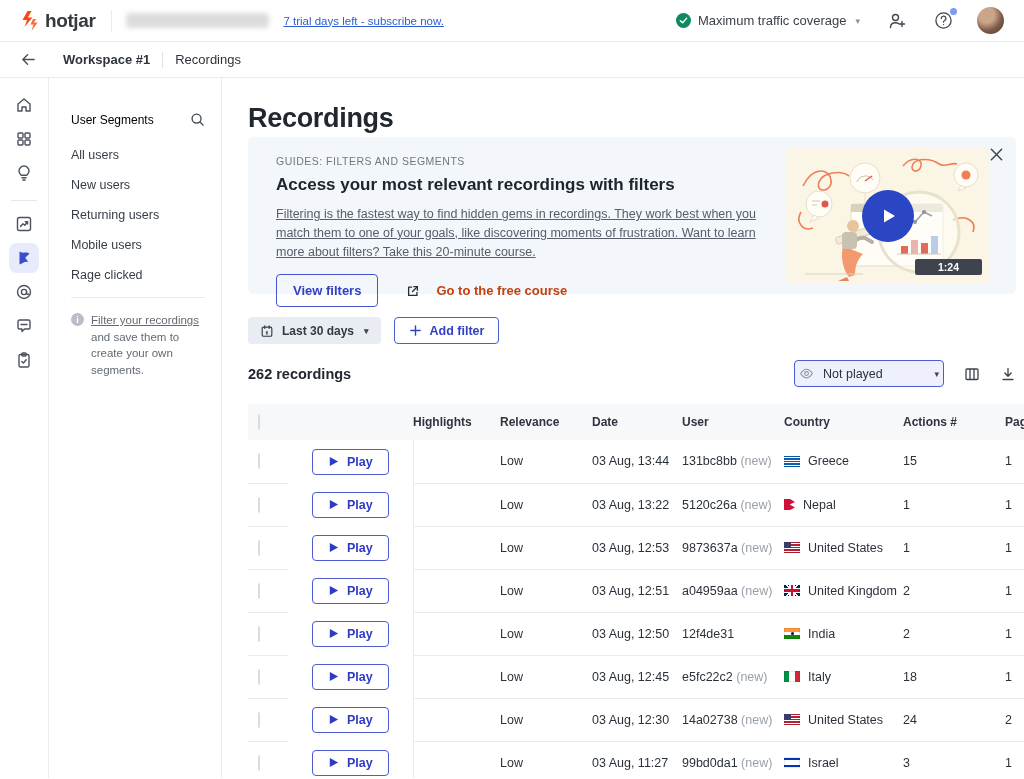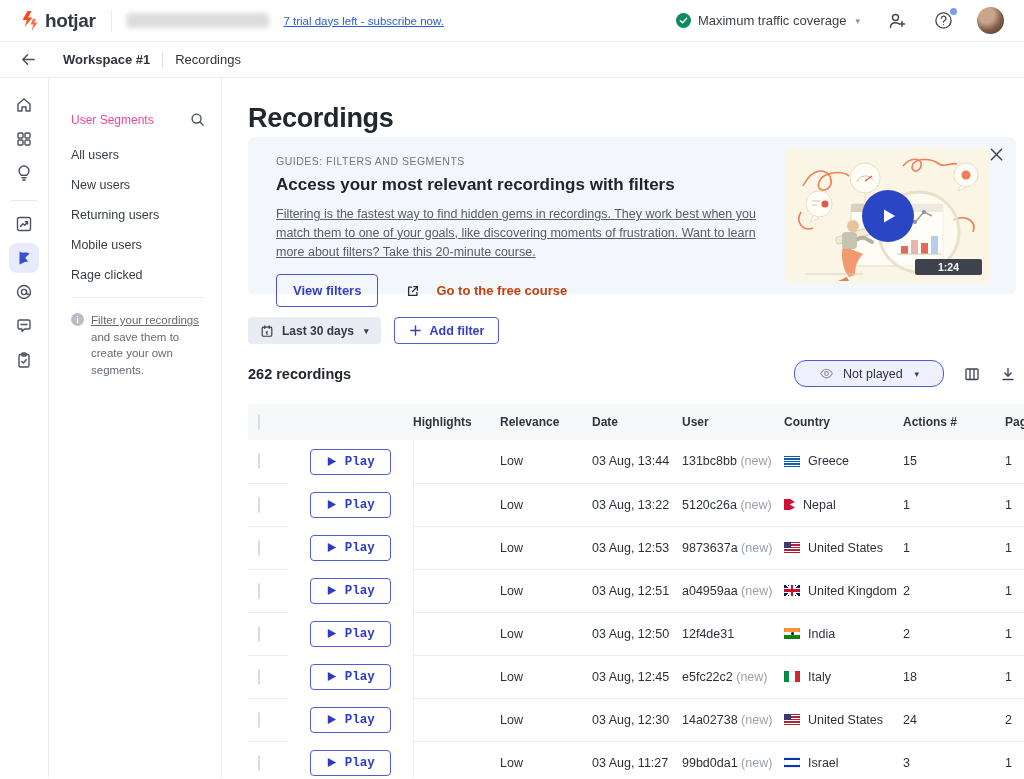--- a/index.html
+++ b/index.html
@@ -33,21 +33,21 @@
   
   .app { display:flex; height:700px; }
 
   .rail { width:49px; border-right:1px solid #ececef; padding-top:12px; display:flex; flex-direction:column; align-items:center; flex:none; }
   .rail-btn { width:30px; height:30px; margin-bottom:4px; border-radius:8px; display:flex; align-items:center; justify-content:center; color:#4b525e; cursor:pointer; }
   .rail-btn.active { background:#e7ebfc; color:#3b4fce; }
   .rail-divider { width:26px; height:1px; background:#e7e8ea; margin:8px 0; }
 
   .sidebar { width:173px; border-right:1px solid #ececef; padding:34px 16px 0 22px; flex:none; }
   .seg-head { display:flex; align-items:center; justify-content:space-between; margin-bottom:20px; }
-  .seg-title { font-size:12px; color:#ec4899; }
+  .seg-title { font-size:12px; color:#000000; }
   .seg-search { color:#3f4650; display:flex; cursor:pointer; }
   .seg-item { font-size:12.5px; color:#353c46; line-height:16px; margin-bottom:14px; cursor:pointer; }
   .seg-divider { height:1px; background:#ececef; margin:12px 0 14px; }
   .seg-tip { display:flex; gap:7px; }
   .tip-icon { width:13px; height:13px; border-radius:50%; background:#b9bec6; color:#fff; font-size:9px; font-weight:bold; display:flex; align-items:center; justify-content:center; flex:none; margin-top:1px; }
   .tip-text { font-size:11.5px; color:#636a74; line-height:1.45; }
   .tip-text a { color:#636a74; text-decoration:underline; cursor:pointer; }
 
   .main { flex:1; min-width:0; padding:26px 0 0 26px; overflow:hidden; }
   .page-title { font-size:27px; font-weight:bold; color:#22262e; letter-spacing:-0.3px; height:28px; line-height:28px; margin-bottom:5px; }
@@ -69,34 +69,34 @@
   
   .filters-row { display:flex; gap:13px; margin-bottom:16px; }
   .chip-date { display:flex; align-items:center; gap:8px; height:27px; padding:0 12px; background:#e9ecf2; border-radius:4px; font-size:12px; font-weight:bold; color:#333a44; cursor:pointer; }
   .chip-date .caret { color:#3c424c; }
   .btn-addfilter { display:flex; align-items:center; gap:8px; height:27px; padding:0 14px; border:1px solid #4d5cd1; border-radius:4px; background:#fff; color:#3240c4; font-size:12.5px; font-weight:bold; cursor:pointer; font-family:inherit; }
 
   
   .count-row { display:flex; align-items:center; width:768px; height:27px; margin-bottom:17px; }
   .rec-count { font-size:14.5px; font-weight:bold; color:#23272f; }
   .toolbar { margin-left:auto; display:flex; align-items:center; }
-  .select-played { width:150px; height:27px; display:flex; align-items:center; gap:9px; padding:0 24px; background:#eef1fd; border:1px solid #4d5cd1; border-radius:12px; cursor:pointer; }
+  .select-played { width:150px; height:27px; display:flex; align-items:center; gap:9px; padding:0 4px; background:#eef1fd; border:1px solid #4d5cd1; border-radius:4px; cursor:pointer; }
   .select-played .eye { color:#8a93a0; display:flex; }
   .select-played .lbl { font-size:12.5px; color:#2c323c; }
   .select-played .caret { margin-left:auto; color:#3c424c; }
   .tool-icon { color:#3c434e; margin-left:20px; display:flex; cursor:pointer; }
 
   
   .table-wrap { width:822px; }
   table { border-collapse:collapse; width:822px; table-layout:fixed; }
   thead th { background:#f7f8fa; height:36px; font-size:12px; font-weight:bold; color:#2e3540; text-align:left; padding:0; }
   tbody td { height:43px; border-bottom:1px solid #e9ebef; font-size:12.5px; color:#2b313b; padding:0; }
   td.cell-play { border-bottom:none; border-right:1px solid #e9ebef; text-align:center; }
   .checkbox { width:14px; height:14px; border:1.5px solid #d9dde3; border-radius:3px; background:#fff; margin-left:10px; cursor:pointer; }
-  .btn-play { display:inline-flex; align-items:center; gap:8px; padding:5px 15px; border:1px solid #4d5cd1; border-radius:4px; background:#fff; color:#2d3bc6; font-size:12.5px; font-weight:bold; cursor:pointer; font-family:Liberation Mono, monospace; }
+  .btn-play { display:inline-flex; align-items:center; gap:8px; padding:5px 15px; border:1px solid #4d5cd1; border-radius:4px; background:#fff; color:#2d3bc6; font-size:12.5px; font-weight:bold; cursor:pointer; font-family:Liberation Sans, sans-serif; }
   .user-new { color:#9aa1ab; }
   .country-cell { display:flex; align-items:center; gap:8px; }
 
   
   .flag { position:relative; width:16px; height:11px; flex:none; box-shadow:inset 0 0 0 1px rgba(0,0,0,.08); overflow:hidden; }
   .flag-gr { background:repeating-linear-gradient(180deg,#0d5eaf 0 11.1%,#fff 11.1% 22.2%); }
   .flag-np { background:#d0103a; clip-path:polygon(0 0,55% 0,100% 27%,52% 50%,100% 78%,55% 100%,0 100%); box-shadow:none; width:11px; }
   .flag-us { background:repeating-linear-gradient(180deg,#b22234 0 7.7%,#fff 7.7% 15.4%); }
   .flag-us::after { content:""; position:absolute; left:0; top:0; width:42%; height:50%; background:#3c3b6e; }
   .flag-gb { background-color:#012169;

